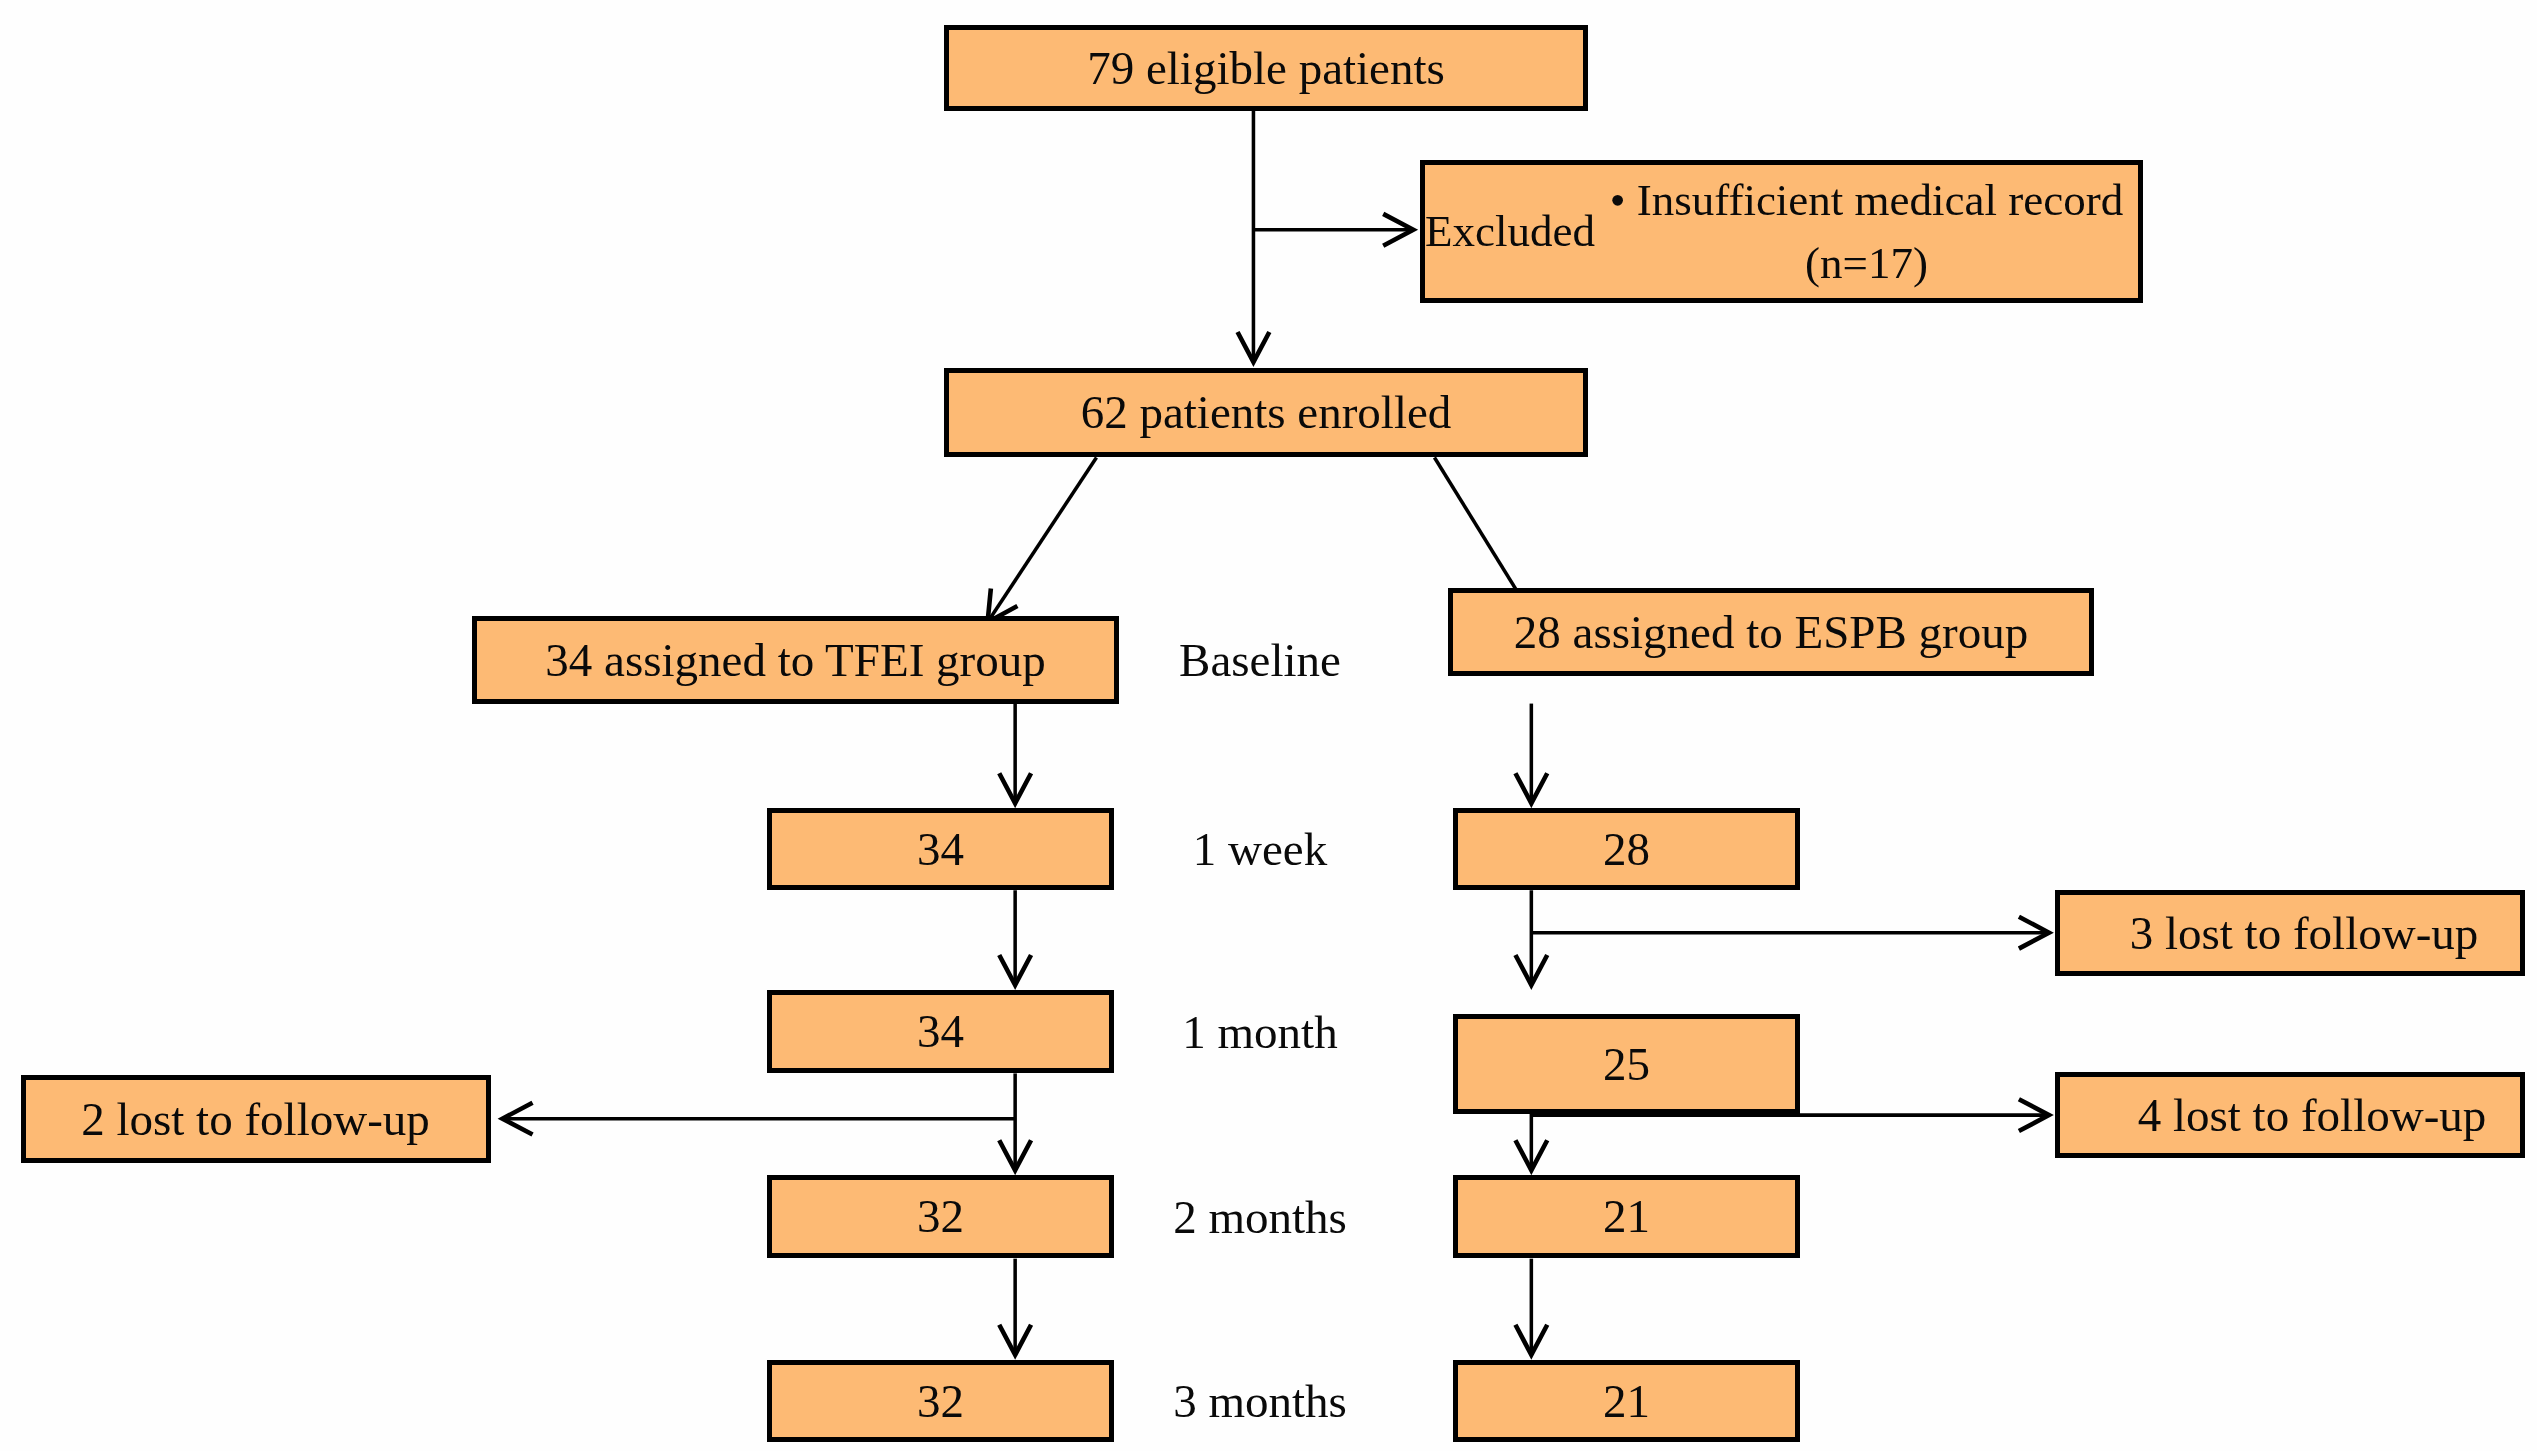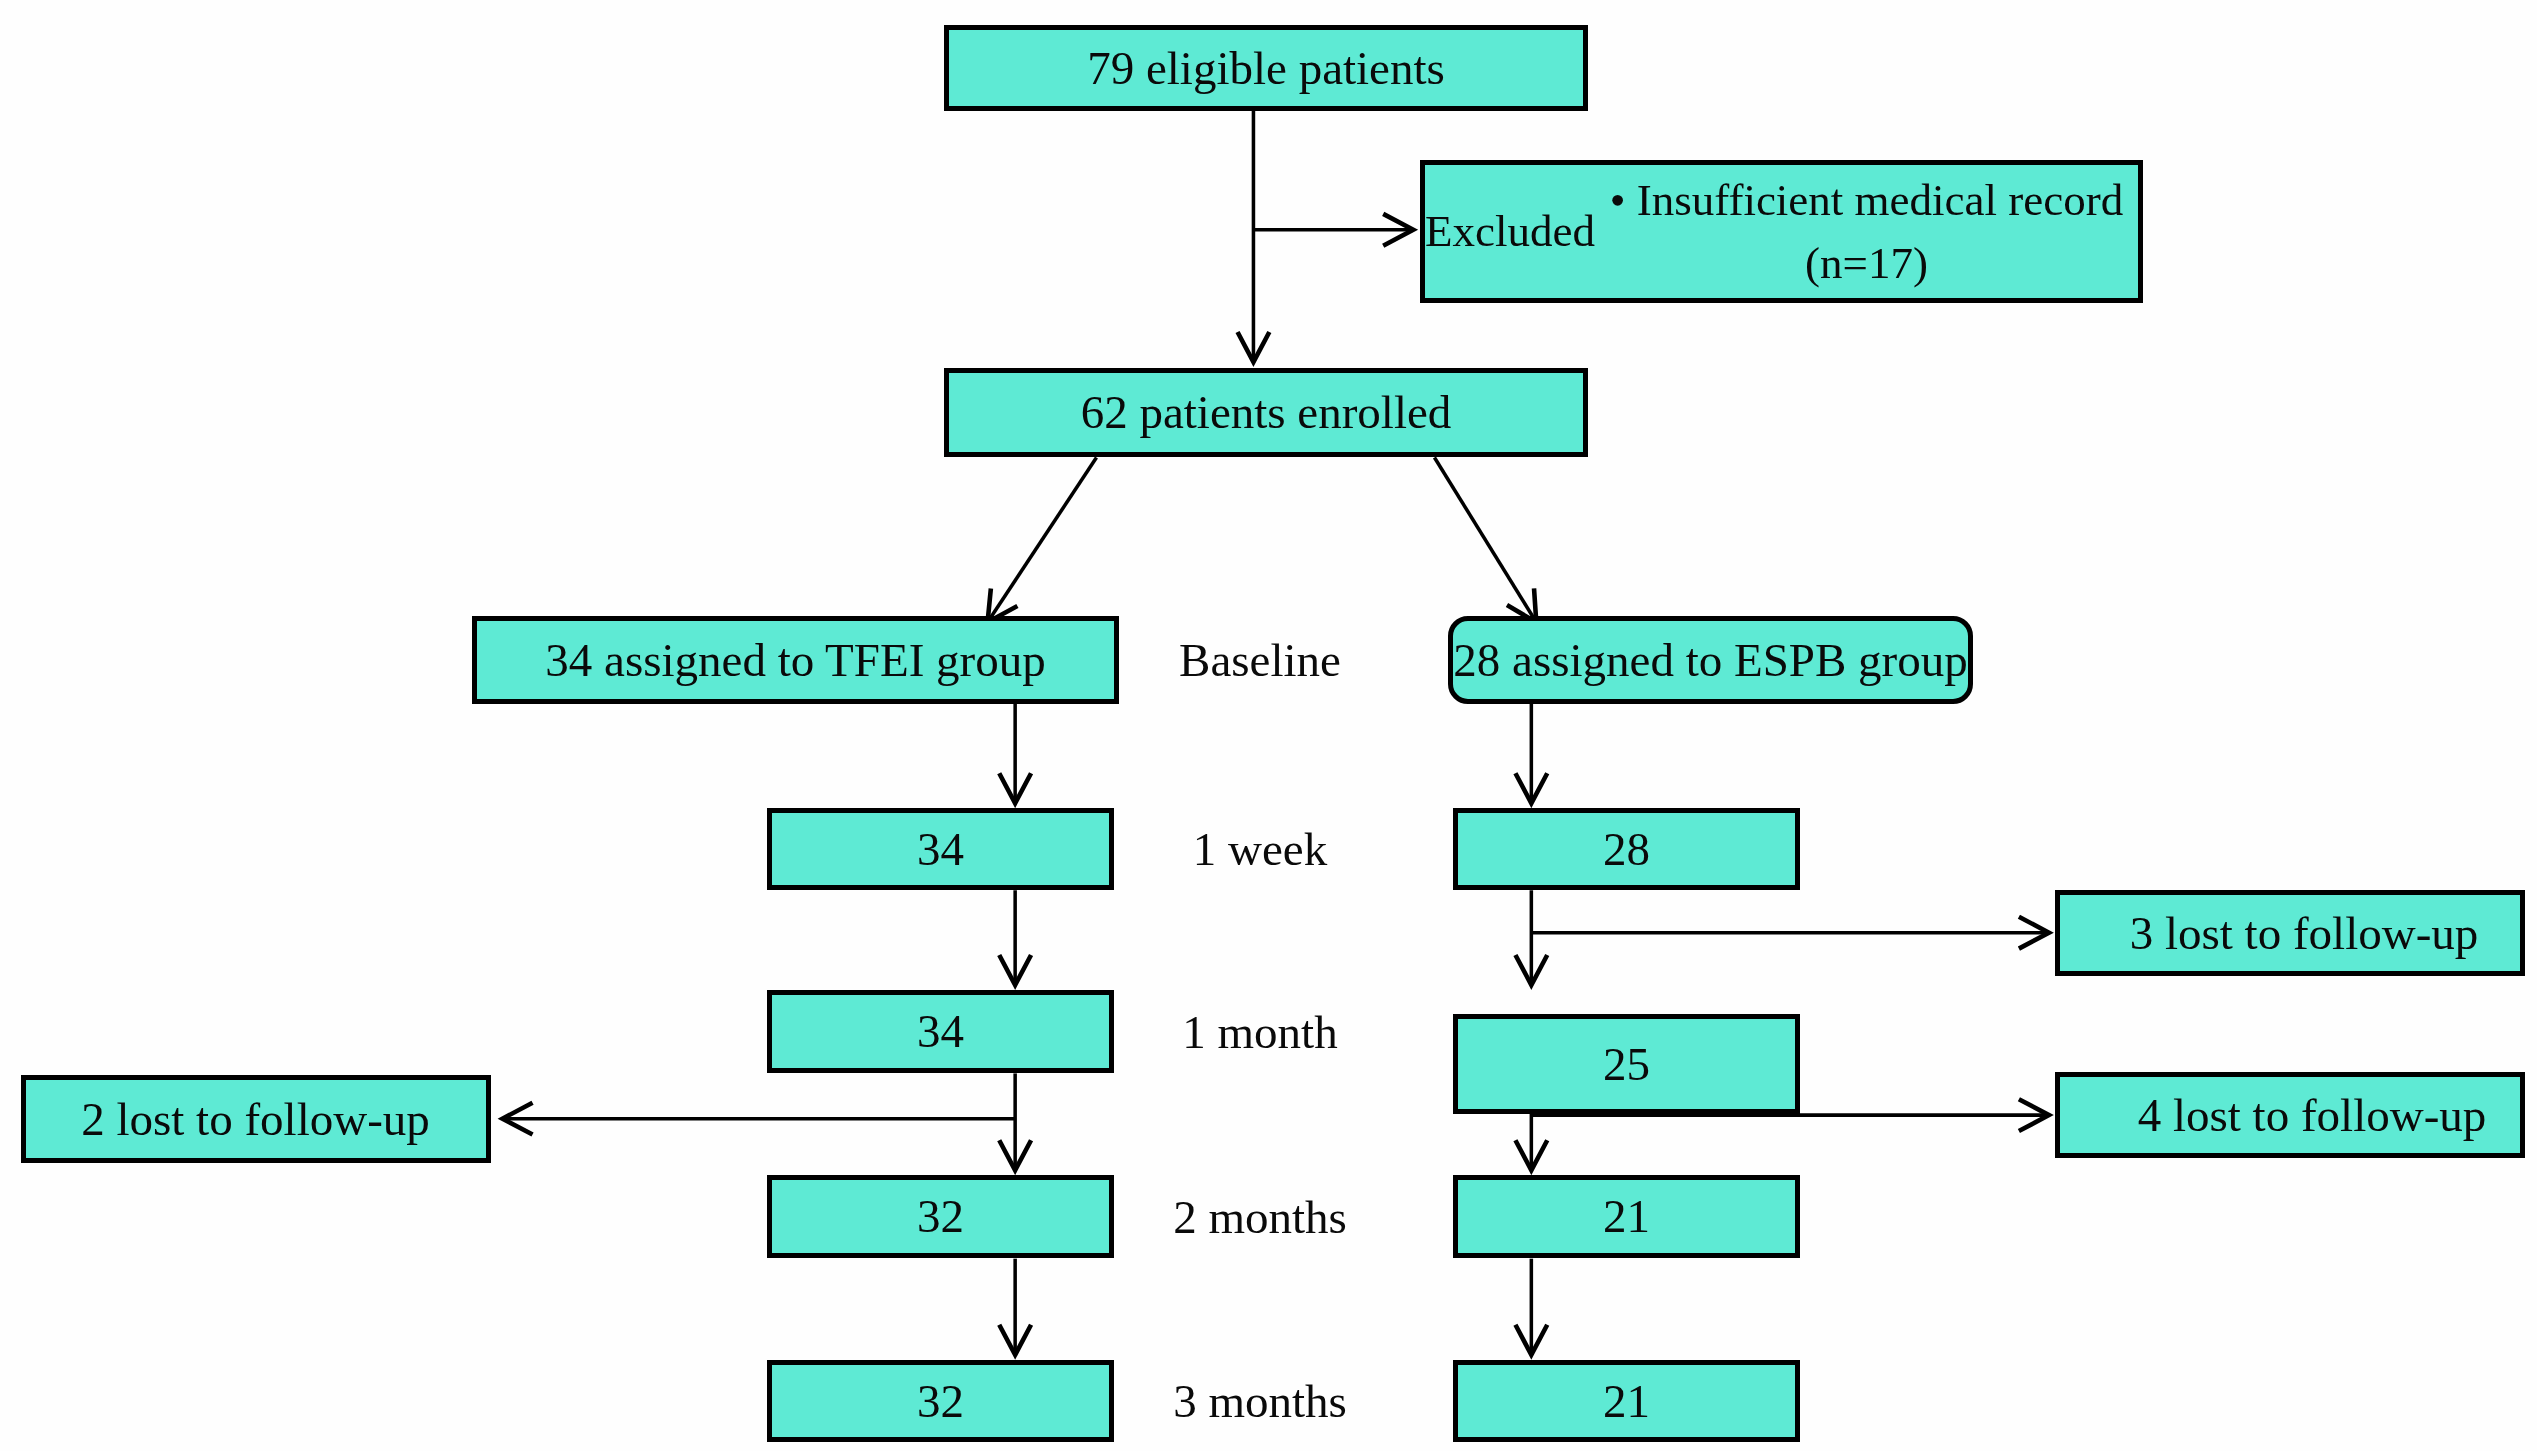--- a/index.html
+++ b/index.html
@@ -9,21 +9,21 @@
     background:#fefefe;
     font-family:"Liberation Serif","DejaVu Serif",serif;
     color:#0a0a0a;
     overflow:hidden;
   }
   #connectors{position:absolute;left:0;top:0;width:2538px;height:1451px;}
   .box{
     position:absolute;
     box-sizing:border-box;
     border:5.7px solid #000;
-    background:#5eead4;
+    background:#fdba74;
     display:flex;
     align-items:center;
     justify-content:center;
     text-align:center;
     font-size:47px;
     line-height:1.2;
     white-space:nowrap;
   }
   .box.multiline{white-space:normal;line-height:1.4;font-size:45px;}
   .tlabel{
@@ -81,21 +81,21 @@
   </div>
 
   <div class="box" style="left:944px;top:368px;width:644px;height:89px;">
     <span>62 patients enrolled</span>
   </div>
 
   <div class="box" style="left:472px;top:616px;width:647px;height:88px;">
     <span>34 assigned to TFEI group</span>
   </div>
 
-  <div class="box" style="left:1448px;top:616px;width:525px;height:88px;border-radius:20px;">
+  <div class="box" style="left:1448px;top:588px;width:646px;height:88px;">
     <span>28 assigned to ESPB group</span>
   </div>
 
   <div class="box" style="left:767px;top:808px;width:347px;height:82px;">
     <span>34</span>
   </div>
   <div class="box" style="left:767px;top:990px;width:347px;height:83px;">
     <span>34</span>
   </div>
   <div class="box" style="left:767px;top:1175px;width:347px;height:83px;">

